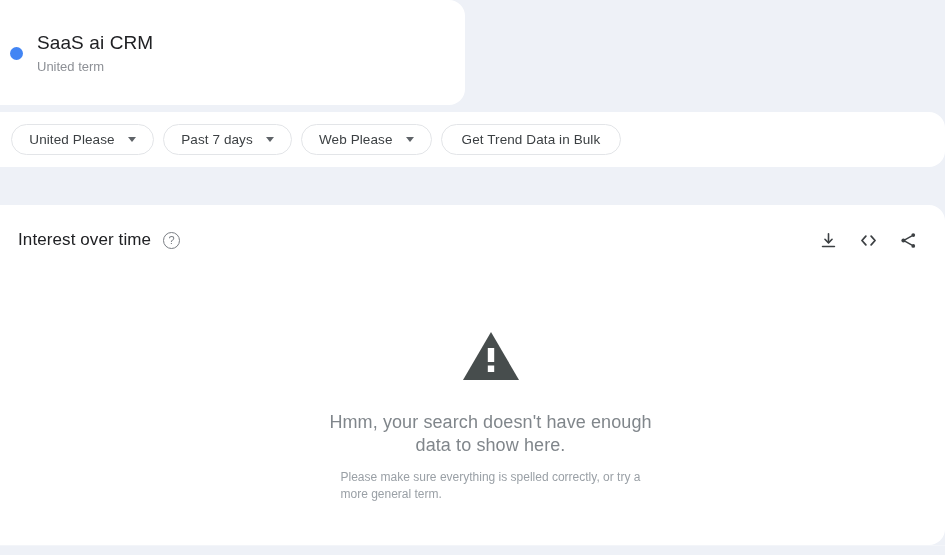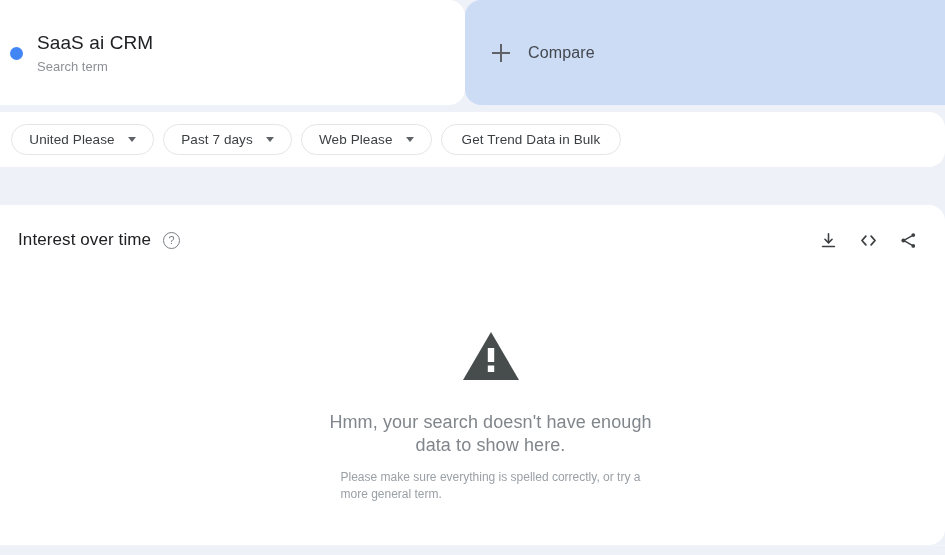--- a/index.html
+++ b/index.html
@@ -25,20 +25,21 @@
   }
 
   
   .top-row {
     position: absolute;
     left: 0;
     top: 0;
     width: 945px;
     height: 85px;
     display: flex;
+    gap: 8px;
   }
 
   .term-card {
     width: 465px;
     height: 105px;
     background: #ffffff;
     border-radius: 0 16px 16px 0;
     display: flex;
     align-items: center;
     padding-left: 10px;
@@ -262,28 +263,24 @@
 <body>
 
 <div class="page">
 
   <div class="top-row">
 
     <div class="term-card">
       <span class="term-dot"></span>
       <div class="term-text">
         <div class="term-title">SaaS ai CRM</div>
-        <div class="term-sub">Search term</div>
+        <div class="term-sub">United term</div>
       </div>
     </div>
 
-    <div class="compare-panel">
-      <span class="compare-plus"></span>
-      <span class="compare-label">Compare</span>
-    </div>
 
   </div>
 
   <div class="filter-bar">
 
     <button class="chip chip-region">
       <span>United Please</span>
       <span class="caret"></span>
     </button>
 

